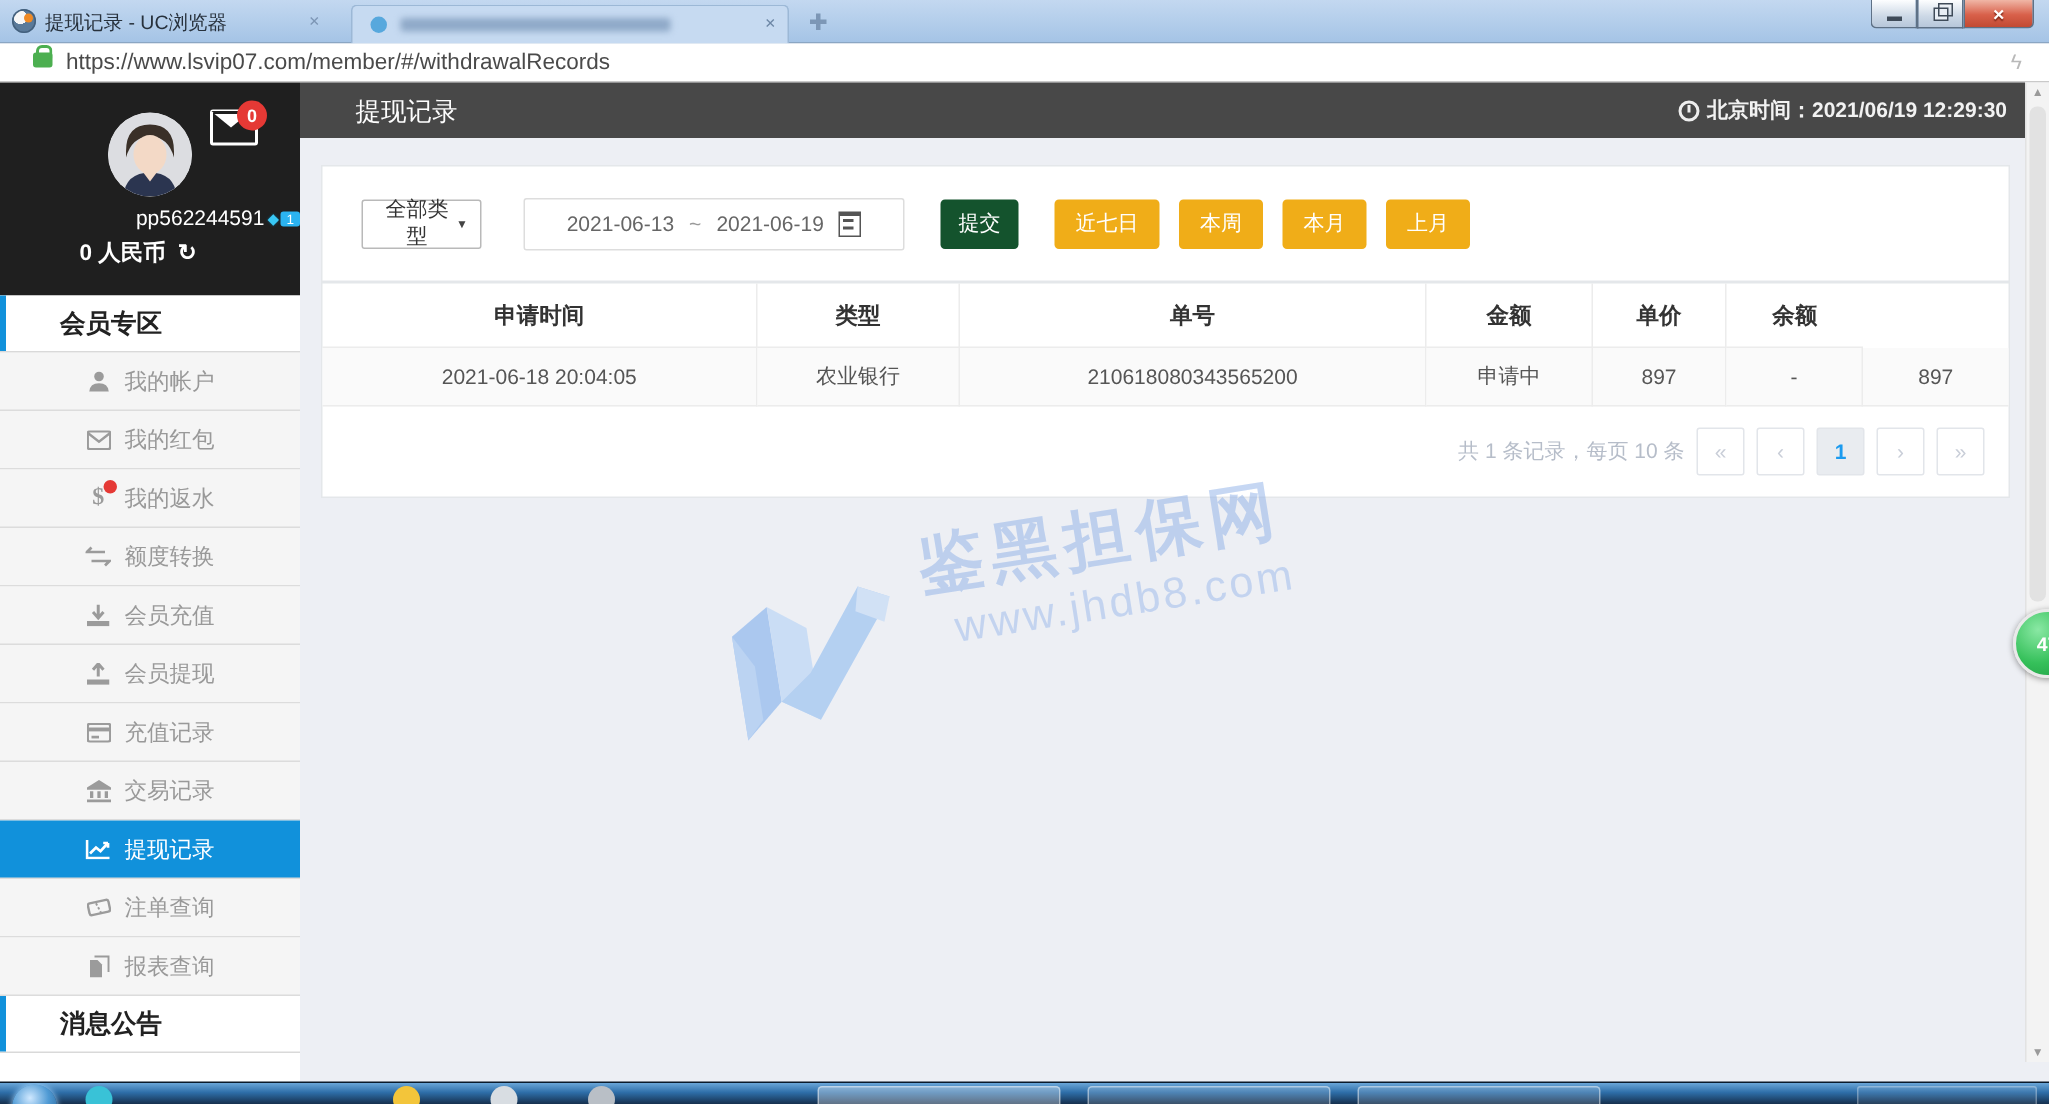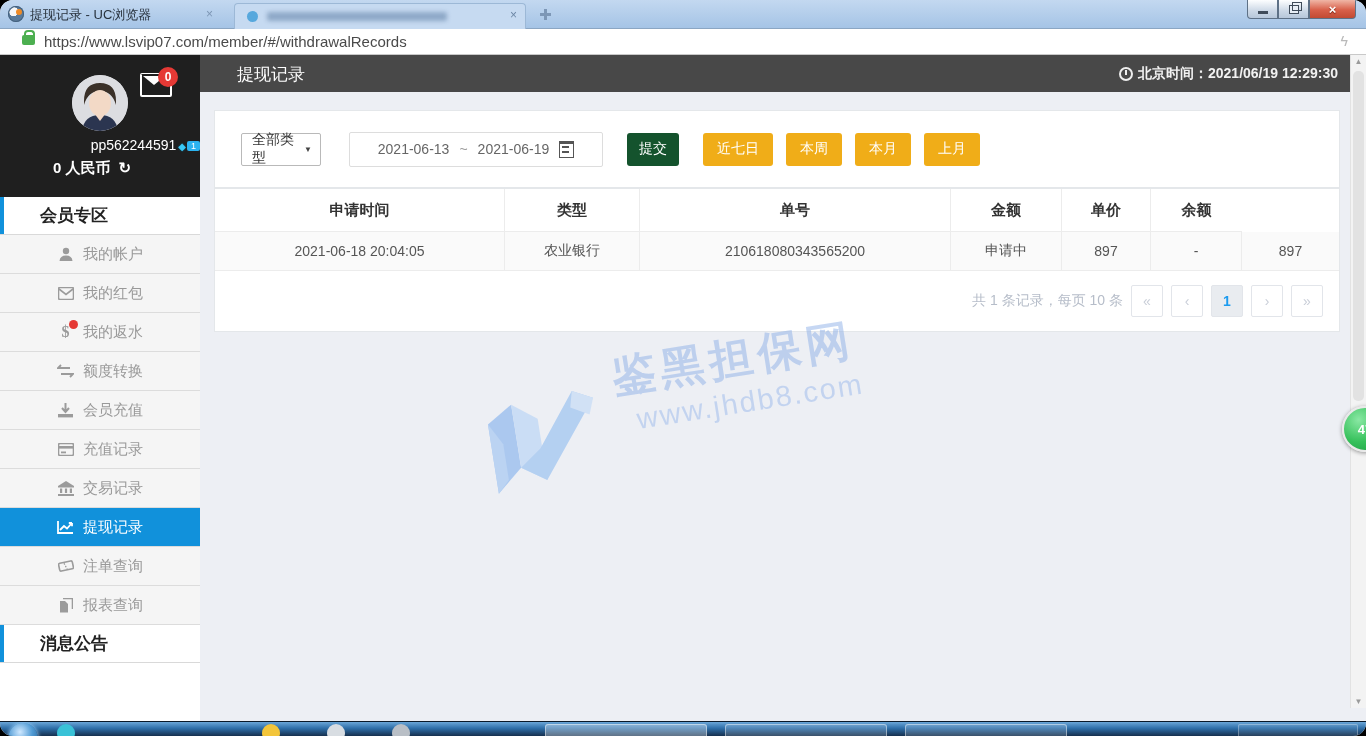--- a/index.html
+++ b/index.html
@@ -1,17 +1,17 @@
 <!DOCTYPE html>
 <html><head>
 <meta charset="utf-8">
 <style>
   html,body{margin:0;padding:0;}
   body{width:1366px;height:736px;overflow:hidden;font-family:"Liberation Sans",sans-serif;background:#000;}
-  .window{position:relative;width:1366px;height:736px;overflow:hidden;background:#edeff4;border-radius:13px;}
+  .window{position:relative;width:1366px;height:736px;overflow:hidden;background:#edeff4;}
 
   
   .titlebar{position:absolute;left:0;top:0;width:100%;height:28px;
     background:linear-gradient(#c3d8f0,#a5c4e6);border-bottom:1px solid #8ba6c3;}
   .favicon{position:absolute;left:8px;top:6px;width:16px;height:16px;border-radius:50%;
     background:radial-gradient(circle at 35% 35%,#f7f7f7 0 30%,#5a7a9a 31% 100%);box-shadow:inset 0 0 0 1px #44617e;}
   .favicon::after{content:"";position:absolute;right:2px;top:3px;width:6px;height:6px;border-radius:50%;background:#f08a24;}
   .win-title{position:absolute;left:30px;top:6px;font-size:13px;color:#27313c;}
   .tab-close-1{position:absolute;left:206px;top:7px;font-size:12px;color:#7d96b5;}
   .tab2{position:absolute;left:234px;top:3px;width:290px;height:25px;background:#c6daf1;
@@ -75,21 +75,21 @@
   .mh-title{position:absolute;left:37px;top:8px;font-size:17px;color:#fdfdfd;}
   .mh-time{position:absolute;right:12px;top:10px;font-size:14px;font-weight:bold;color:#f2f2f2;display:flex;align-items:center;gap:5px;}
   .clock-ic{width:14px;height:14px;border:2px solid #eee;border-radius:50%;position:relative;box-sizing:border-box;}
   .clock-ic::after{content:"";position:absolute;left:4px;top:1px;width:2px;height:5px;background:#eee;}
 
   .content{position:absolute;left:200px;top:37px;width:1150px;height:630px;background:#edeff4;overflow:hidden;}
 
   .filter-card{position:absolute;left:14px;top:18px;width:1126px;height:78px;background:#fff;border:1px solid #e4e7ea;
     box-sizing:border-box;display:flex;align-items:center;padding-left:26px;}
   .type-select{width:80px;height:33px;border:1px solid #b9b9b9;border-radius:2px;background:#fff;
-    display:flex;align-items:center;justify-content:space-between;padding:0 8px 0 10px;box-sizing:border-box;font-size:14px;color:#333;}
+    display:flex;align-items:center;justify-content:space-between;padding:0 8px 0 10px;box-sizing:border-box;font-size:14px;color:#333;text-align:center;}
   .type-caret{font-size:8px;color:#444;}
   .datebox{margin-left:28px;width:252px;height:33px;border:1px solid #ddd;border-radius:2px;background:#fff;
     display:flex;align-items:center;justify-content:center;gap:10px;font-size:14px;color:#666;}
   .cal-ic{width:13px;height:13px;border:1px solid #555;border-top:3px solid #555;position:relative;}
   .cal-ic::after{content:"";position:absolute;left:2px;top:2px;width:7px;height:2px;border-top:2px solid #555;border-bottom:2px solid #555;padding-top:1px;}
   .btn{height:33px;border:none;border-radius:3px;color:#fff;font-size:14px;display:flex;align-items:center;justify-content:center;cursor:pointer;}
   .btn-submit{margin-left:24px;width:52px;background:#14532d;}
   .btn-quick{background:#f0ad18;padding:0 14px;}
   .q1{margin-left:24px;} .q2,.q3,.q4{margin-left:13px;}
 
@@ -232,20 +232,29 @@
         </div>
         <div class="menu-item">
           <span class="ic">
             <svg width="15" height="15" viewBox="0 0 15 15">
                 <path d="M7.5 0 L7.5 8 M4 5 L7.5 9 L11 5" fill="none" stroke="currentColor" stroke-width="2"></path>
                 <rect x="0" y="11" width="15" height="3.4" fill="currentColor"></rect>
               </svg>
           </span>
           <span>会员充值</span>
         </div>
+        <div class="menu-item">
+          <span class="ic">
+            <svg width="15" height="15" viewBox="0 0 15 15">
+                <path d="M7.5 9 L7.5 1 M4 4.5 L7.5 0.5 L11 4.5" fill="none" stroke="currentColor" stroke-width="2"></path>
+                <rect x="0" y="11" width="15" height="3.4" fill="currentColor"></rect>
+              </svg>
+          </span>
+          <span>会员提现</span>
+        </div>
 
 
         <div class="menu-item">
           <span class="ic">
             <svg width="16" height="13" viewBox="0 0 16 13">
                 <rect x="0.5" y="0.5" width="15" height="12" rx="1.5" fill="none" stroke="currentColor" stroke-width="1.6"></rect>
                 <rect x="0.5" y="3" width="15" height="2.6" fill="currentColor"></rect>
                 <rect x="3" y="8.5" width="5" height="1.8" fill="currentColor"></rect>
               </svg>
           </span>

